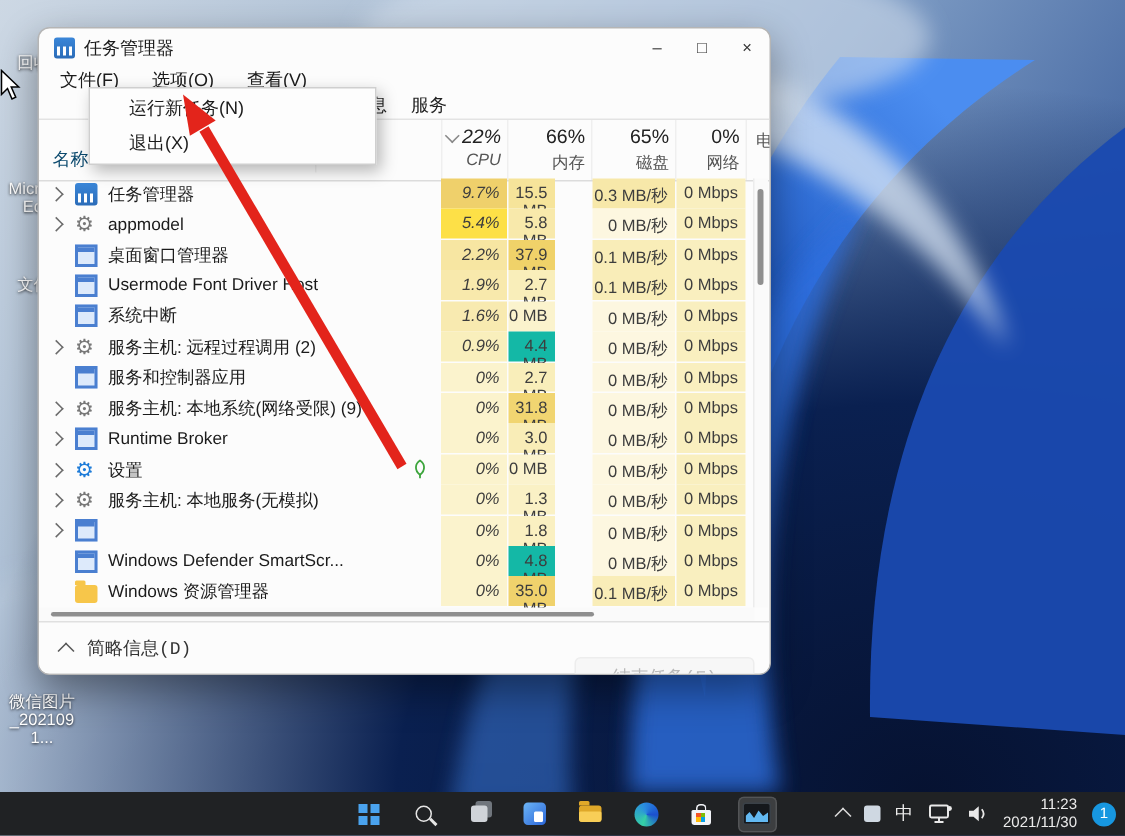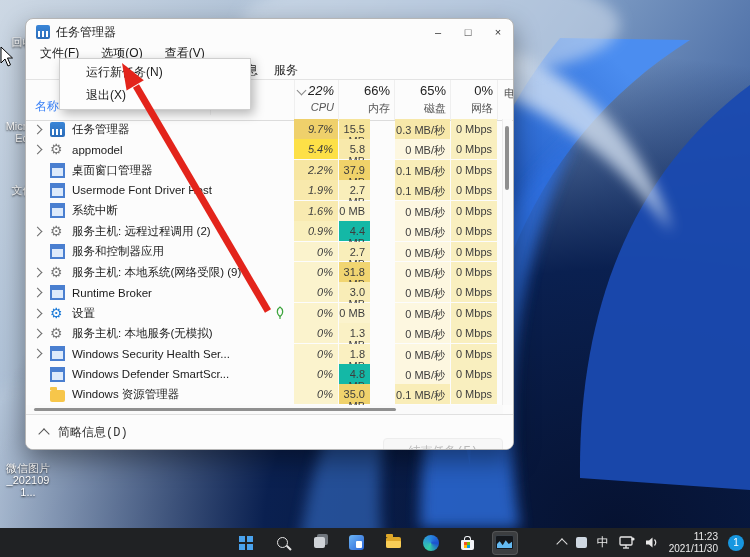--- a/index.html
+++ b/index.html
@@ -27,21 +27,21 @@
   .mitem{padding:0 10px;line-height:16px;}
   #tabs{position:absolute;left:116px;top:42px;height:18px;display:flex;gap:16px;color:#222;}
   .tab{line-height:18px;}
   
   #menu{position:absolute;left:33px;top:39px;width:190px;background:#fdfdfd;border:1px solid #cfcfcf;
       box-shadow:3px 4px 10px rgba(0,0,0,.28);z-index:30;padding:2px 0;}
   .menuitem{height:23px;line-height:23px;padding-left:26px;}
 
   
   #hdr{position:absolute;left:0;top:60px;right:0;height:40px;border-top:1px solid #e3e3e3;border-bottom:1px solid #dcdcdc;}
-  .hname{position:absolute;left:9px;bottom:5px;color:#3b82f6;}
+  .hname{position:absolute;left:9px;bottom:5px;color:#0c4a6e;}
   .hstatus{position:absolute;left:184px;bottom:5px;color:#444;border-left:1px solid #efefef;padding-left:6px;top:0;display:flex;align-items:flex-end;padding-bottom:5px;}
   #usagecols{position:absolute;left:268px;top:0;bottom:0;display:flex;}
   .ucol{border-left:1px solid #efefef;box-sizing:border-box;padding:3px 4px 0 0;text-align:right;}
   .c-cpu{width:44px;font-style:italic;} .c-mem{width:56px;} .c-disk{width:56px;} .c-net{width:47px;} .c-pw{width:22px;}
   .upct{font-size:13px;color:#222;} .ulab{font-size:11px;color:#555;margin-top:3px;}
   .hchev{position:absolute;left:272px;top:7px;width:6px;height:6px;border-right:1.3px solid #888;border-bottom:1.3px solid #888;transform:rotate(45deg);}
 
   
   #rows{position:absolute;left:0;top:100px;right:0;}
   .prow{position:relative;height:20.43px;display:flex;align-items:center;}
@@ -351,21 +351,20 @@
           <span class="pname">服务主机: 本地服务(无模拟)</span>
 
           <span class="cell c-cpu" style="background: rgb(251, 243, 205);">0%</span>
           <span class="cell c-mem" style="background: rgb(250, 241, 197);">1.3 MB</span>
           <span class="cell c-disk" style="background: rgb(253, 247, 224);">0 MB/秒</span>
           <span class="cell c-net" style="background: rgb(249, 239, 191);">0 Mbps</span>
         </div>
         <div class="prow">
           <span class="chev"></span>
           <span class="picon ic-win"></span>
-          <span class="pname">Windows Security Health Ser...</span>
 
           <span class="cell c-cpu" style="background: rgb(251, 243, 205);">0%</span>
           <span class="cell c-mem" style="background: rgb(250, 240, 193);">1.8 MB</span>
           <span class="cell c-disk" style="background: rgb(253, 247, 224);">0 MB/秒</span>
           <span class="cell c-net" style="background: rgb(249, 239, 191);">0 Mbps</span>
         </div>
         <div class="prow">
           <span class="chev" style="visibility: hidden;"></span>
           <span class="picon ic-win"></span>
           <span class="pname">Windows Defender SmartScr...</span>

